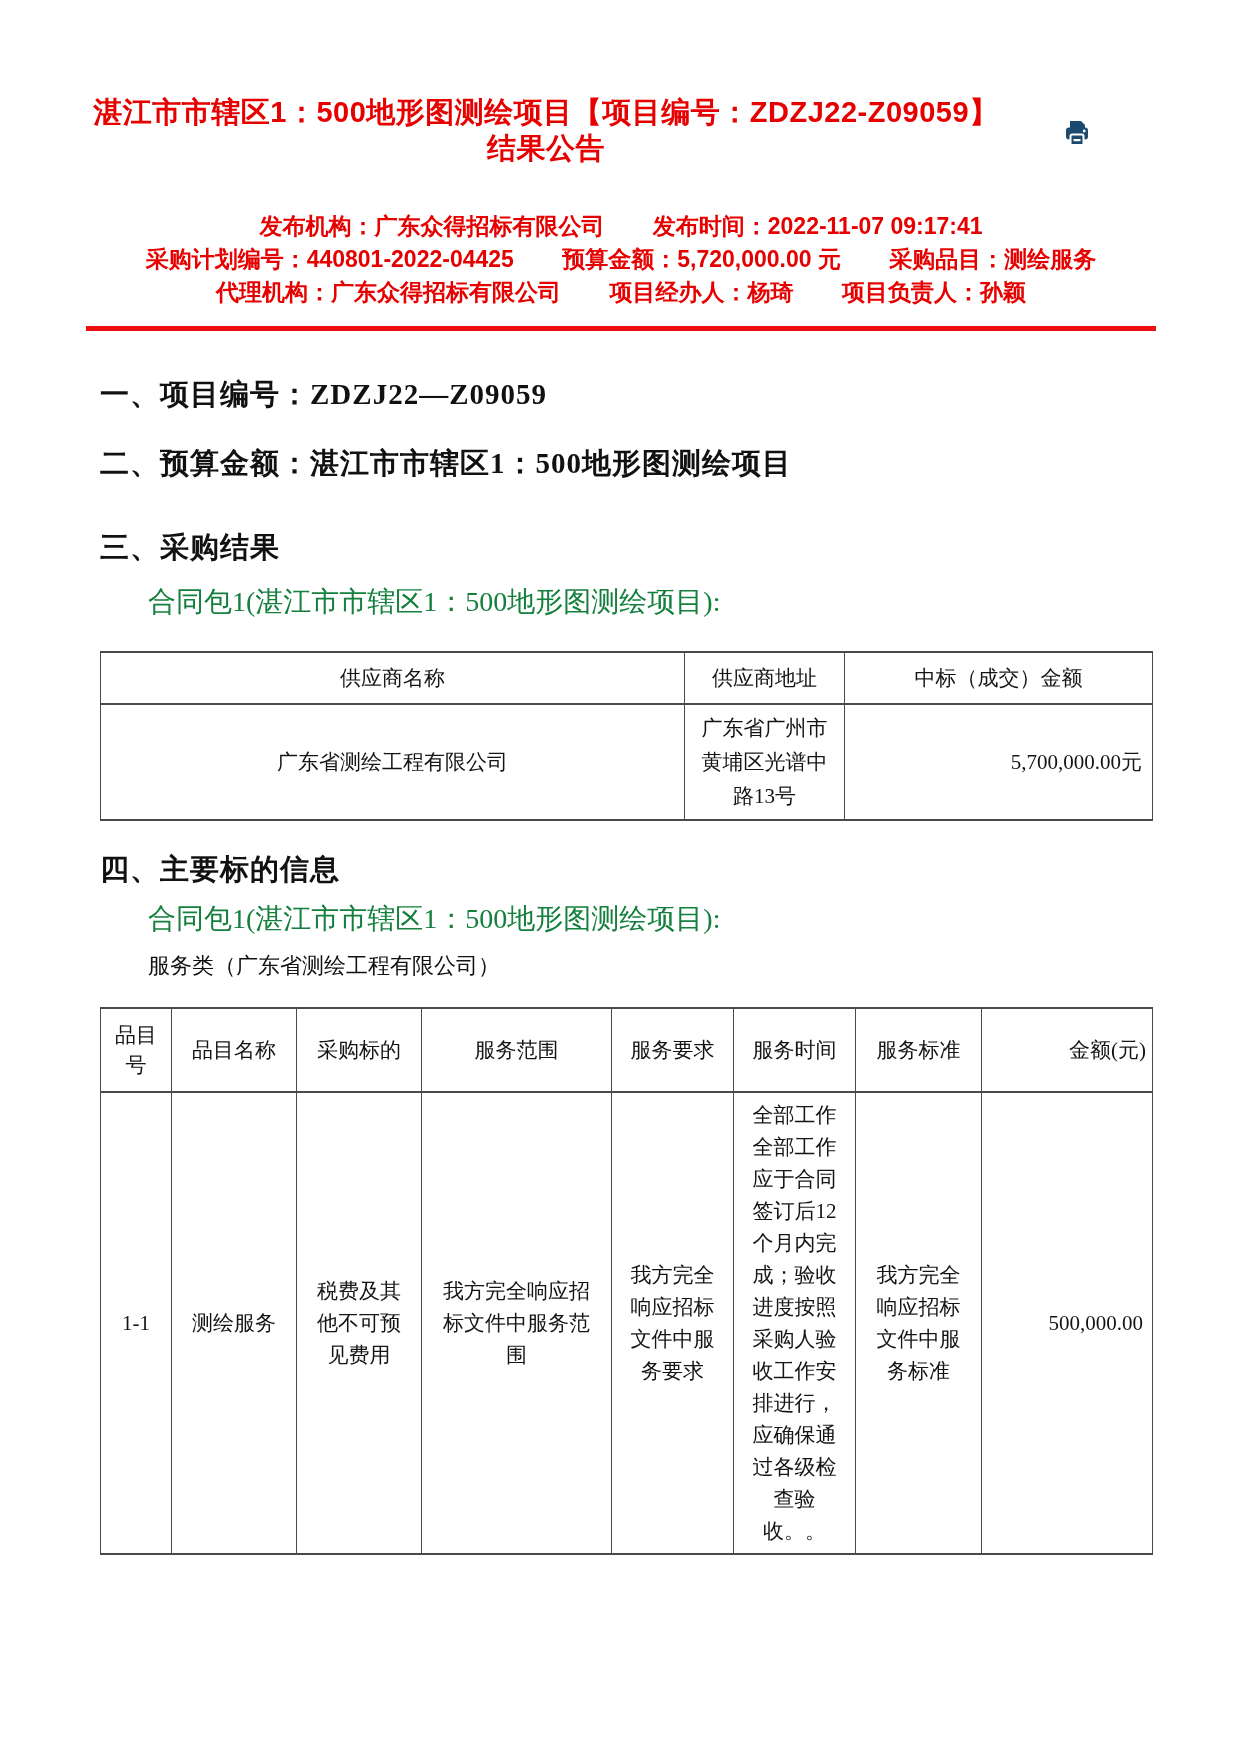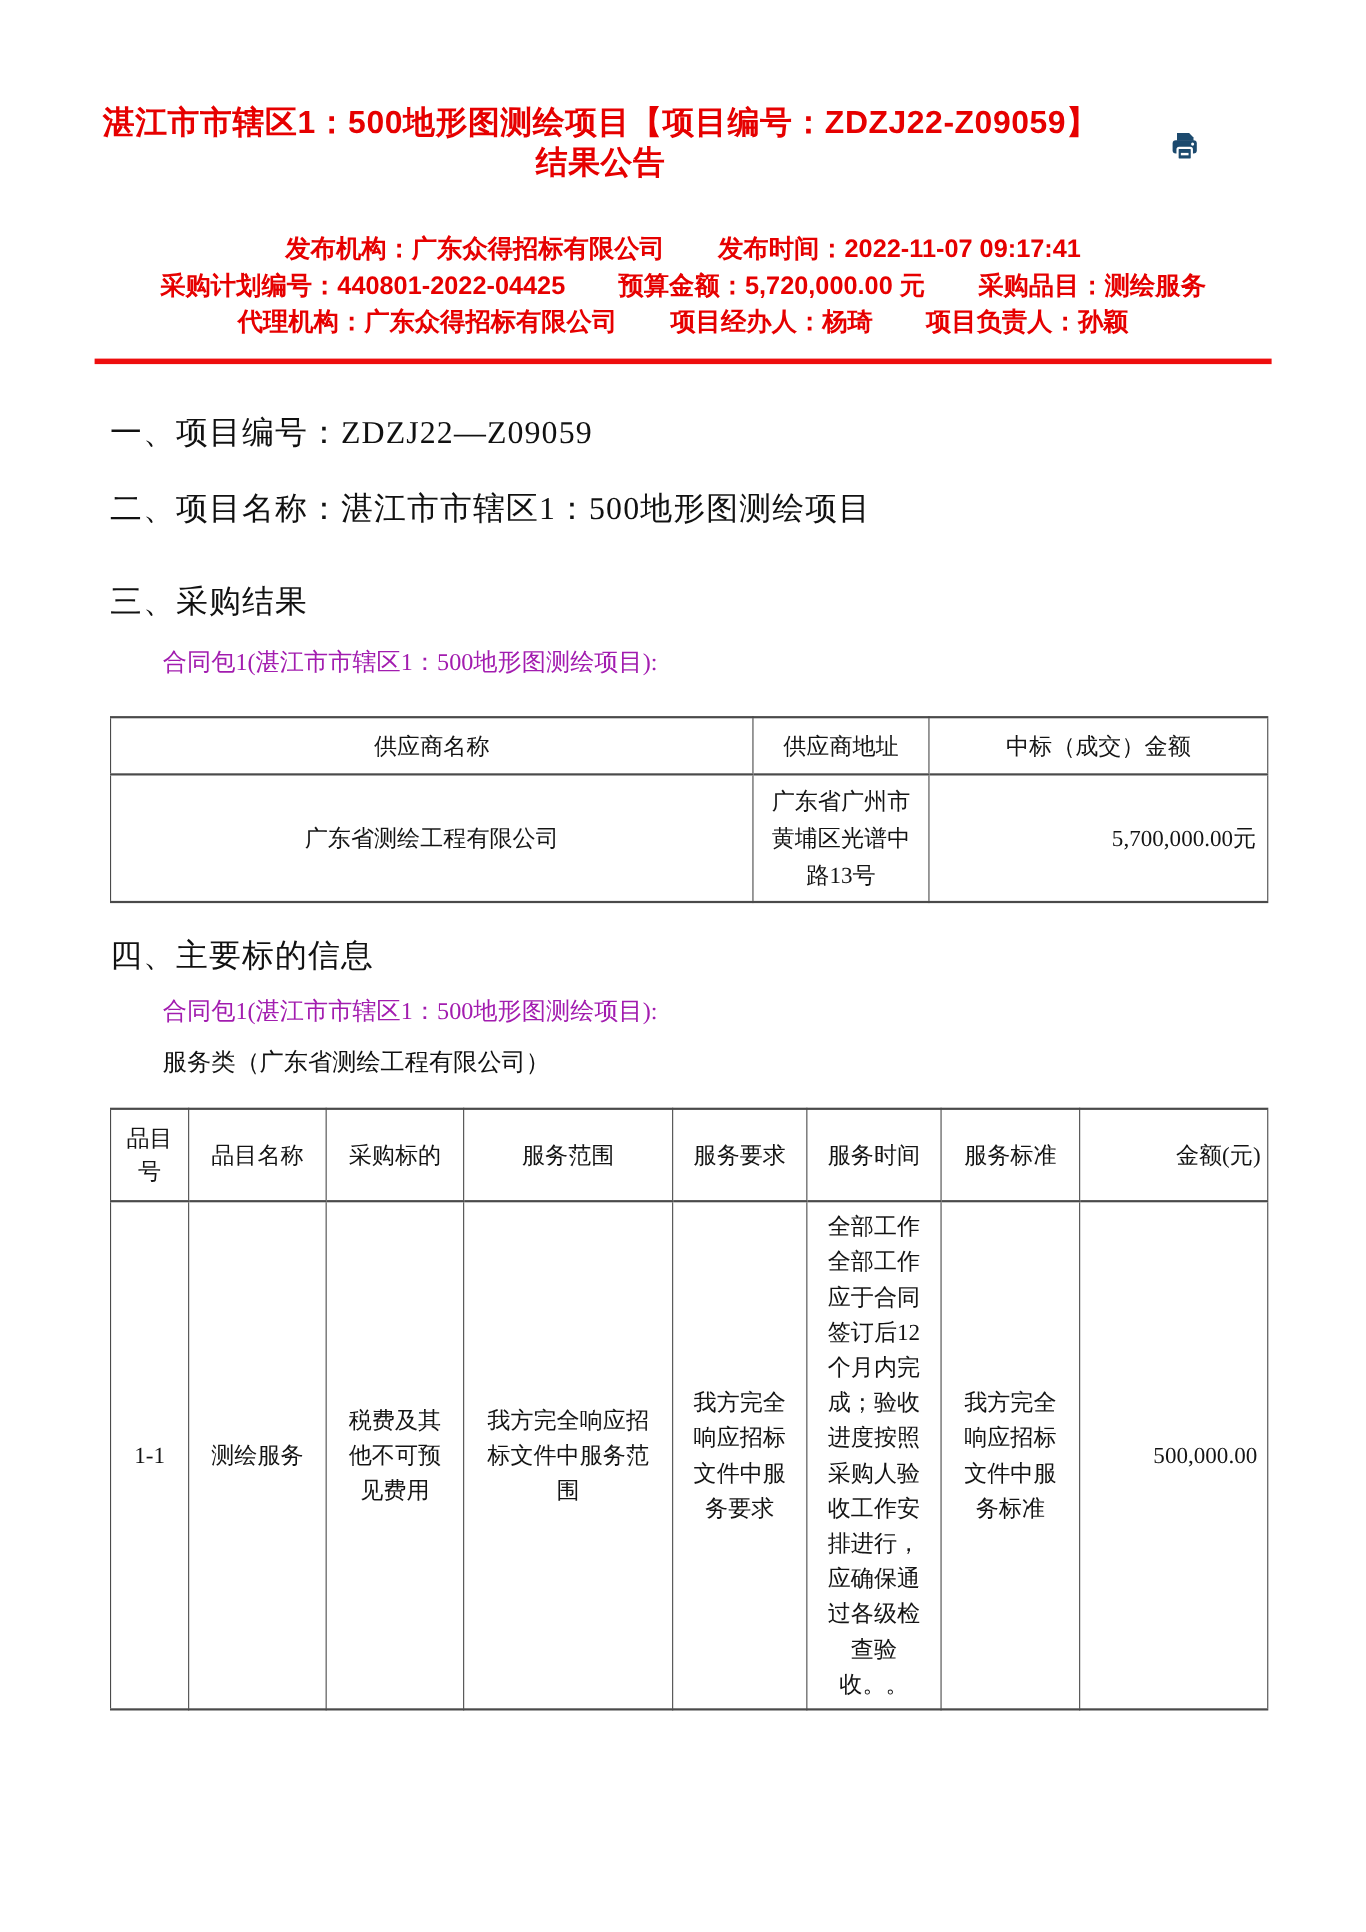--- a/index.html
+++ b/index.html
@@ -56,35 +56,35 @@
     width: 1070px;
     height: 5px;
     background: #ee0e0e;
     border: none;
   }
 
   
   h2.section {
     margin: 0 0 0 10px;
     font-size: 29px;
-    font-weight: normal;
+    font-weight: bold;
     line-height: 40px;
     color: #111;
     letter-spacing: 1px;
   }
   h2.s1 { margin-top: 43px; }
   h2.s2 { margin-top: 29px; }
   h2.s3 { margin-top: 44px; }
   h2.s4 { margin-top: 28px; }
 
   p.pkg-line {
     margin: 20px 0 0 58px;
-    font-size: 22px;
+    font-size: 28px;
     line-height: 30px;
-    color: #a21caf;
+    color: #15803d;
   }
   p.pkg2 { margin-top: 15px; }
   p.svc-line { margin: 17px 0 0 58px; font-size: 22px; line-height: 30px; color: #111; }
 
   
   table {
     border-collapse: collapse;
     table-layout: fixed;
     margin: 0 0 0 10px;
     width: 1052px;
@@ -141,21 +141,21 @@
     <div class="meta-line">
       <span>代理机构：广东众得招标有限公司</span>
       <span>项目经办人：杨琦</span>
       <span>项目负责人：孙颖</span>
     </div>
   </div>
 
   <div class="red-rule"></div>
 
   <h2 class="section s1">一、项目编号：ZDZJ22—Z09059</h2>
-  <h2 class="section s2">二、项目名称：湛江市市辖区1：500地形图测绘项目</h2>
+  <h2 class="section s2">二、预算金额：湛江市市辖区1：500地形图测绘项目</h2>
   <h2 class="section s3">三、采购结果</h2>
 
   <p class="pkg-line">合同包1(湛江市市辖区1：500地形图测绘项目):</p>
 
   <table class="t-suppliers">
     <colgroup>
         <col style="width:584px">
         <col style="width:160px">
         <col style="width:308px">
       </colgroup>

